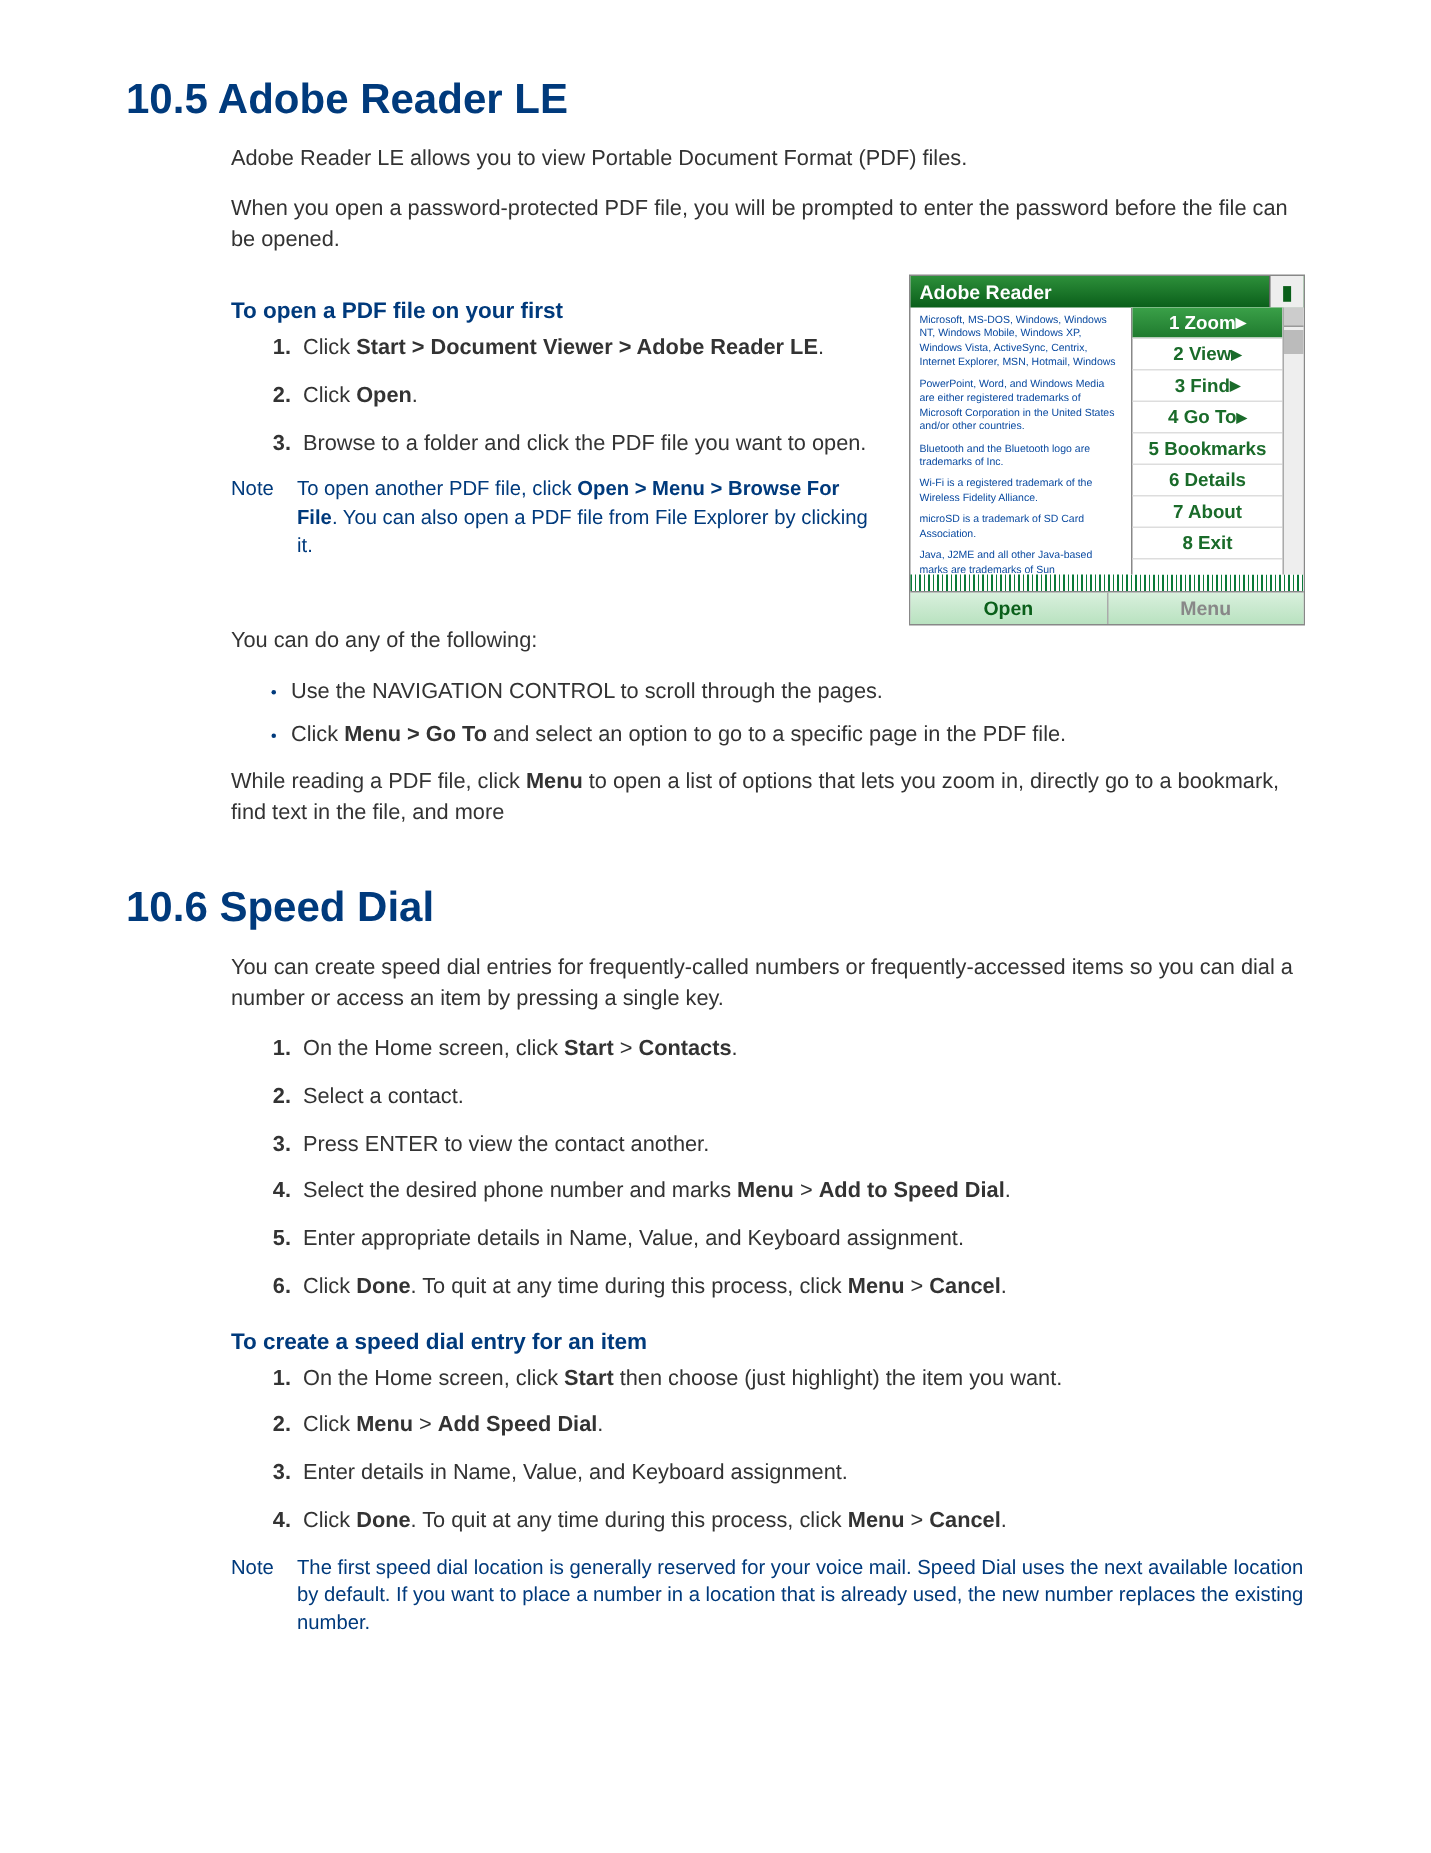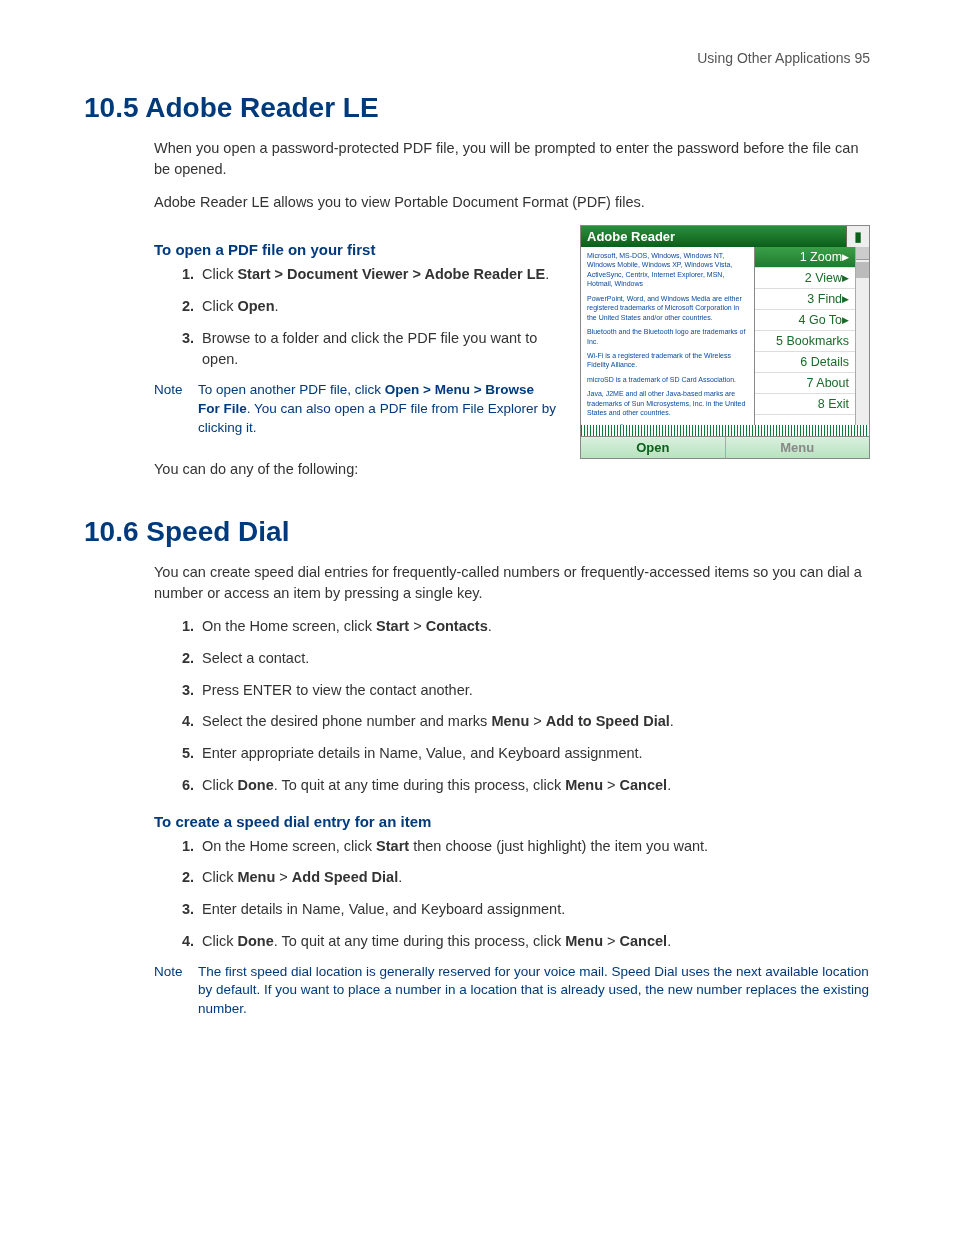--- a/index.html
+++ b/index.html
@@ -86,21 +86,21 @@
   }
   .two-col {
     display: flex;
     gap: 24px;
     align-items: flex-start;
   }
   .two-col .leftcol {
     flex: 1;
   }
   .screenshot {
-    width: 290px;
+    width: 264px;
     flex-shrink: 0;
     border: 1px solid #888;
     box-sizing: border-box;
     background: #fff;
   }
   .scr-titlebar {
     display: flex;
     background: linear-gradient(#2d8f3a, #0a5f1a);
     color: #fff;
     font-weight: 700;
@@ -136,25 +136,25 @@
     margin: 0 0 5px 0;
   }
   .scr-menu {
     width: 100px;
     border-left: 1px solid #888;
     background: #fff;
     font-size: 12.5px;
   }
   .scr-menu-item {
     display: flex;
-    justify-content: flex-end;
+    justify-content: center;
     align-items: center;
     padding: 3px 6px;
     color: #1a6b2a;
-    font-weight: 400;
+    font-weight: 700;
     border-bottom: 1px solid #ddd;
   }
   .scr-menu-item.hl {
     background: linear-gradient(#3aa048, #1f7a2e);
     color: #fff;
   }
   .scr-arrow {
     font-size: 9px;
     color: #1a6b2a;
   }
@@ -190,27 +190,26 @@
   .scr-softkeys .sk-right {
     color: #888;
     border-left: 1px solid #aaa;
   }
 </style>
 </head>
 <body>
 
 <div class="page">
 
-  <div class="running-head">Using Other Applications  95</div>
 
   <h1 class="sec">10.5 Adobe Reader LE</h1>
 
   <div class="body-indent">
+    <p class="body">Adobe Reader LE allows you to view Portable Document Format (PDF) files.</p>
     <p class="body">When you open a password-protected PDF file, you will be prompted to enter the password before the file can be opened.</p>
-    <p class="body">Adobe Reader LE allows you to view Portable Document Format (PDF) files.</p>
 
     <div class="two-col">
       <div class="leftcol">
         <h3 class="sub">To open a PDF file on your first</h3>
         <ol class="steps">
           <li>
             <span>Click </span><b>Start &gt; Document Viewer &gt; Adobe Reader LE</b><span>.</span>
           </li>
           <li>
             <span>Click </span><b>Open</b><span>.</span>
@@ -281,20 +280,29 @@
           <div>Open</div>
           <div class="sk-right">Menu</div>
         </div>
       </div>
     </div>
 
   </div>
 
   <div class="body-indent">
     <p class="body" style="margin-left:0">You can do any of the following:</p>
+    <ul class="bullets">
+      <li>Use the NAVIGATION CONTROL to scroll through the pages.</li>
+      <li>
+        <span>Click </span><b>Menu &gt; Go To</b><span> and select an option to go to a specific page in the PDF file.</span>
+      </li>
+    </ul>
+    <p class="body">
+      <span>While reading a PDF file, click </span><b>Menu</b><span> to open a list of options that lets you zoom in, directly go to a bookmark, find text in the file, and more</span>
+    </p>
   </div>
 
   <h1 class="sec" style="margin-top:36px">10.6 Speed Dial</h1>
 
   <div class="body-indent">
     <p class="body">You can create speed dial entries for frequently-called numbers or frequently-accessed items so you can dial a number or access an item by pressing a single key.</p>
 
     <ol class="steps">
       <li>
         <span>On the Home screen, click </span><b>Start</b><span> &gt; </span><b>Contacts</b><span>.</span>

